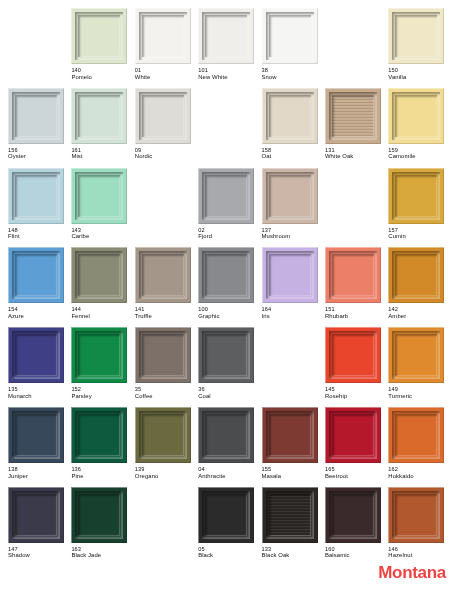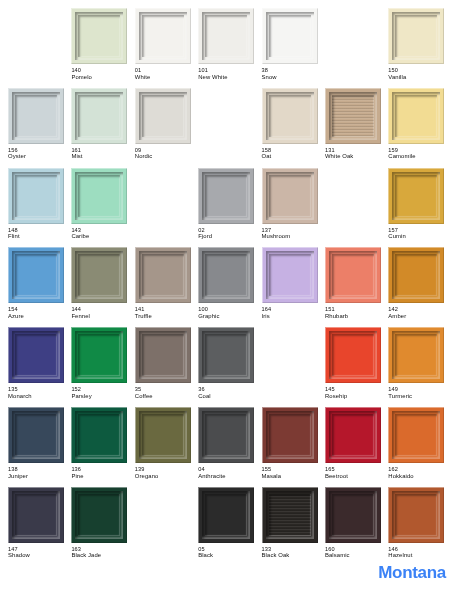--- a/index.html
+++ b/index.html
@@ -143,21 +143,21 @@
 
   
   #brand {
     position: absolute;
     right: 14px;
     bottom: 16px;
     font-family: "Liberation Sans", sans-serif;
     font-weight: bold;
     font-size: 17px;
     letter-spacing: -0.3px;
-    color: #3b82f6;
+    color: #ef4444;
   }
 </style>
 </head>
 <body>
 
 <div id="chart-root">
 
   <div id="swatch-grid">
       <div class="cell empty"></div>
       <div class="cell">

